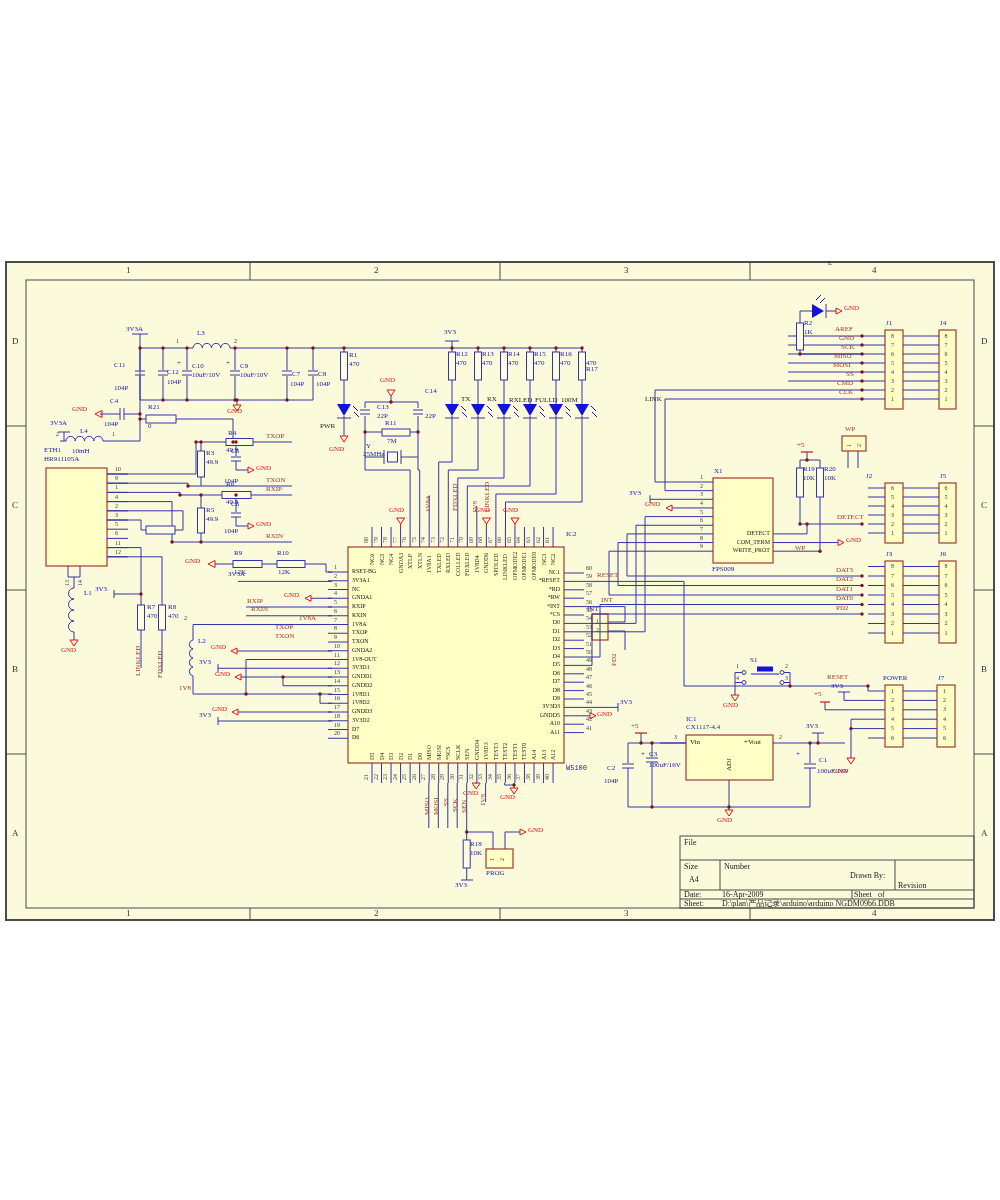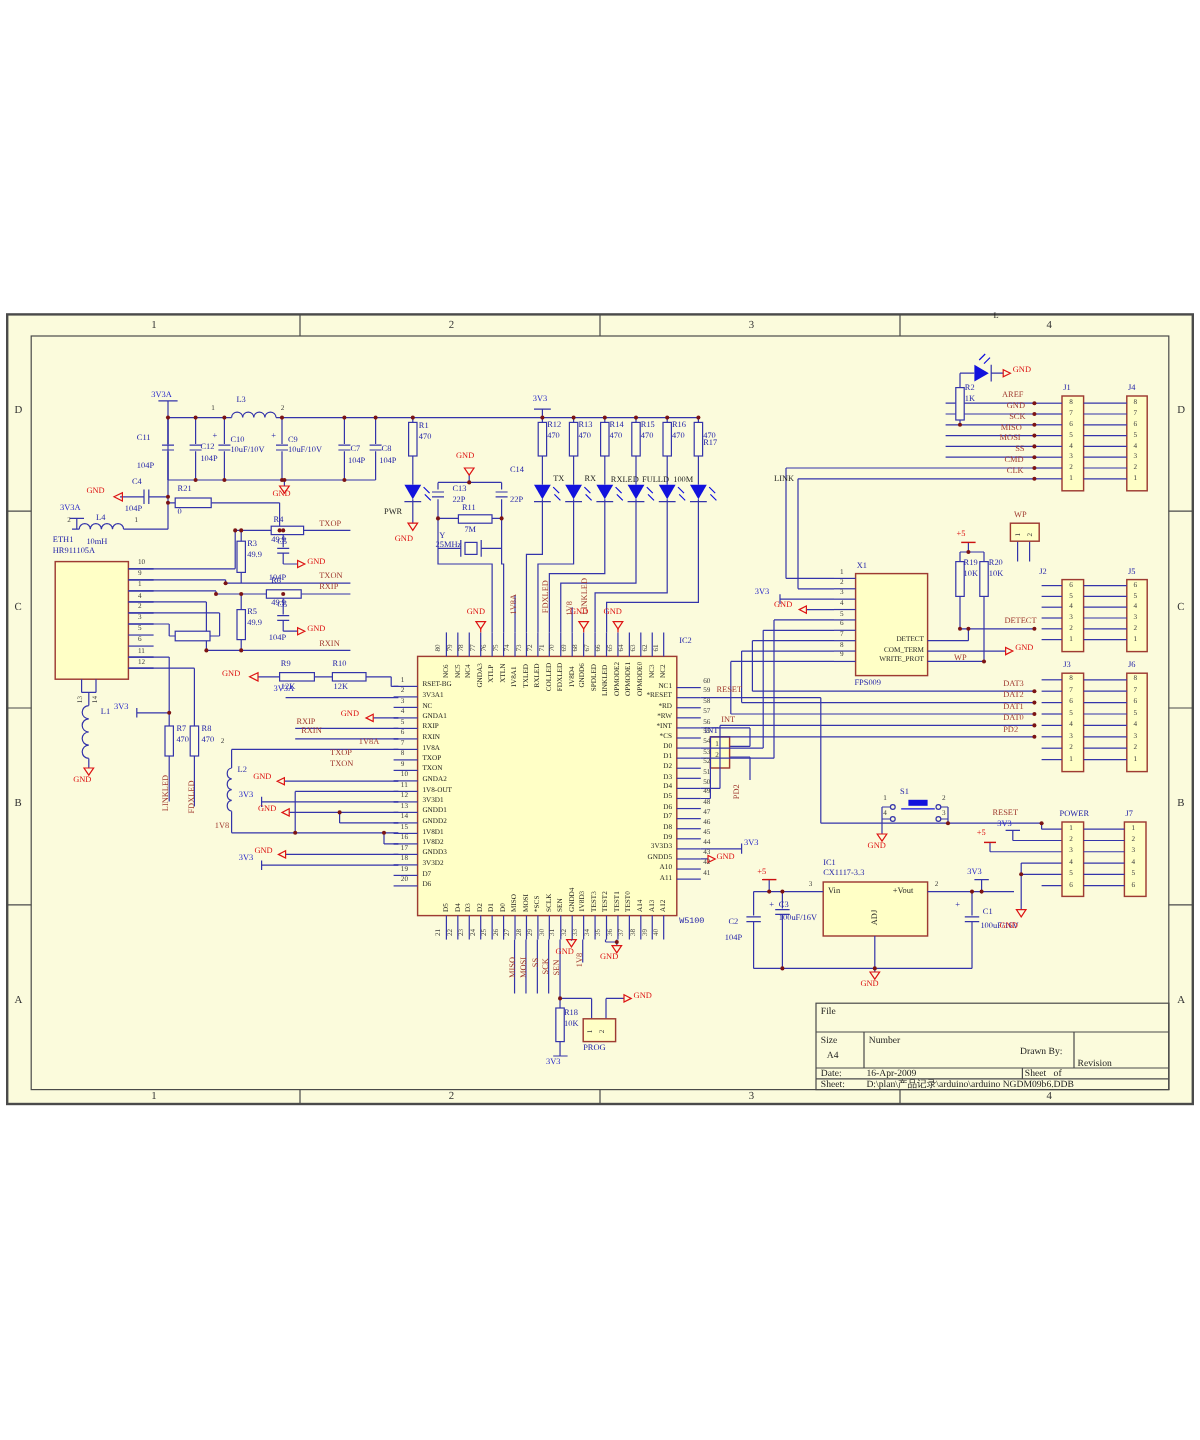--- a/index.html
+++ b/index.html
@@ -668,21 +668,21 @@
       <span class="lbl lu" style="left: 785px; top: 663px;">2</span>
       <span class="lbl lu" style="left: 736px; top: 675px;">4</span>
       <span class="lbl lu" style="left: 785px; top: 675px;">3</span>
       <span class="lbl lg" style="left: 723px; top: 702px;">GND</span>
       <span class="lbl ln" style="left: 827px; top: 674px;">RESET</span>
       <span class="lbl lp" style="left: 831px; top: 683px;">3V3</span>
       <span class="lbl lg" style="left: 814px; top: 691px;">+5</span>
       <span class="lbl ld" style="left: 883px; top: 675px;">POWER</span>
       <span class="lbl ld" style="left: 938px; top: 675px;">J7</span>
       <span class="lbl ld" style="left: 686px; top: 716px;">IC1</span>
-      <span class="lbl ld" style="left: 686px; top: 724px;">CX1117-3.3</span>
+      <span class="lbl ld" style="left: 686px; top: 724px;">CX1117-4.4</span>
       <span class="lbl lg" style="left: 631px; top: 723px;">+5</span>
       <span class="lbl lu" style="left: 674px; top: 734px;">3</span>
       <span class="lbl lu" style="left: 779px; top: 734px;">2</span>
       <span class="lbl lp" style="left: 806px; top: 723px;">3V3</span>
       <span class="lbl lk" style="left: 690px; top: 739px;">Vin</span>
       <span class="lbl lk" style="left: 744px; top: 739px;">+Vout</span>
       <span class="lbl lk rot" style="left: 726px; top: 771px;">ADJ</span>
       <span class="lbl ld" style="left: 607px; top: 765px;">C2</span>
       <span class="lbl ld" style="left: 604px; top: 778px;">104P</span>
       <span class="lbl ld" style="left: 641px; top: 751px;">+</span>

